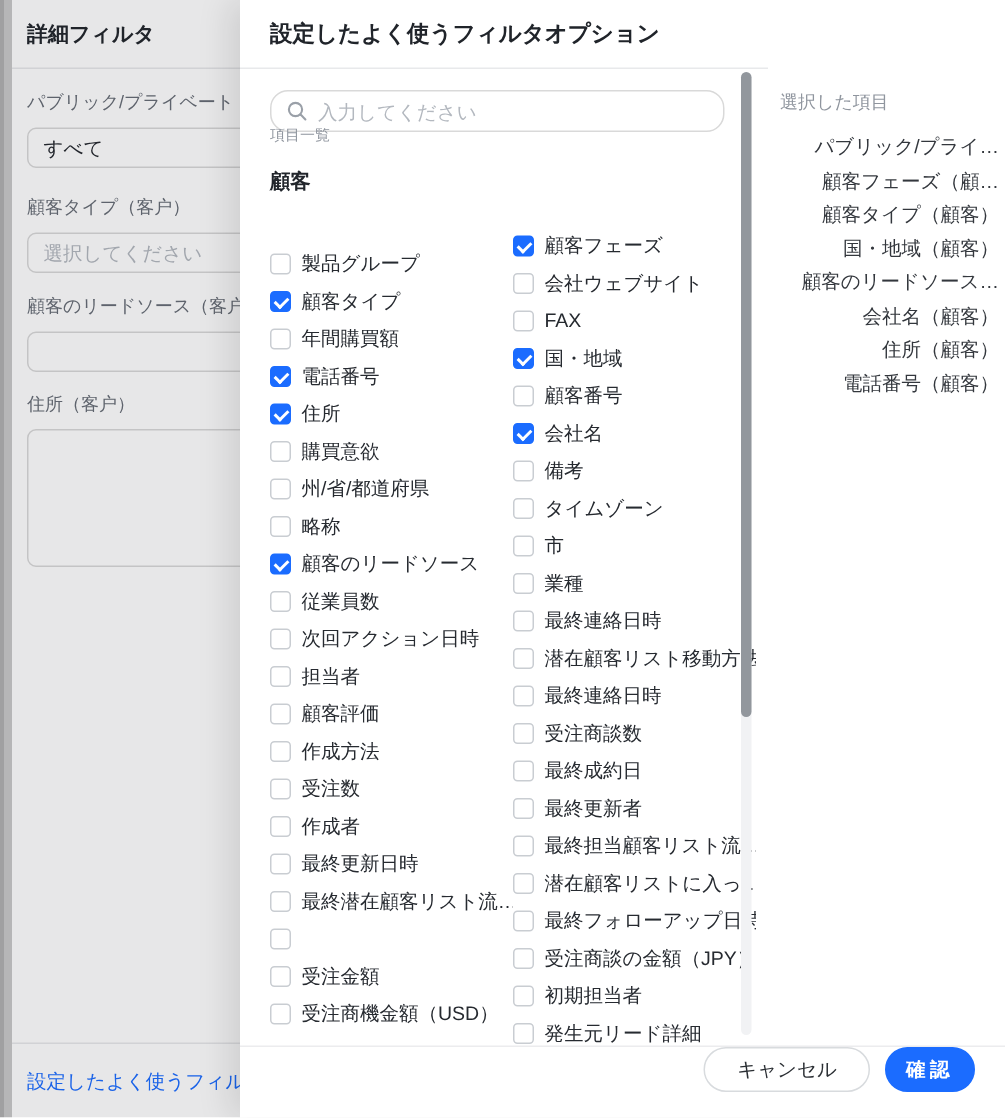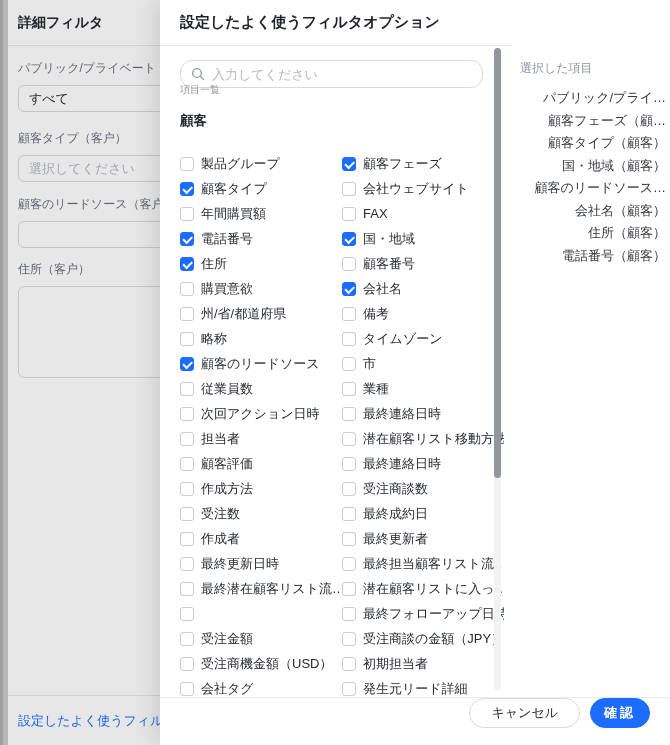--- a/index.html
+++ b/index.html
@@ -205,24 +205,20 @@
           <span class="cb"></span>
         </div>
         <div class="row">
           <span class="cb"></span>
           <span>受注金額</span>
         </div>
         <div class="row">
           <span class="cb"></span>
           <span>受注商機金額（USD）</span>
         </div>
-        <div class="row">
-          <span class="cb"></span>
-          <span>会社タグ</span>
-        </div>
       </div>
     <div class="col">
         <div class="row">
           <span class="cb on"></span>
           <span>顧客フェーズ</span>
         </div>
         <div class="row">
           <span class="cb"></span>
           <span>会社ウェブサイト</span>
         </div>

